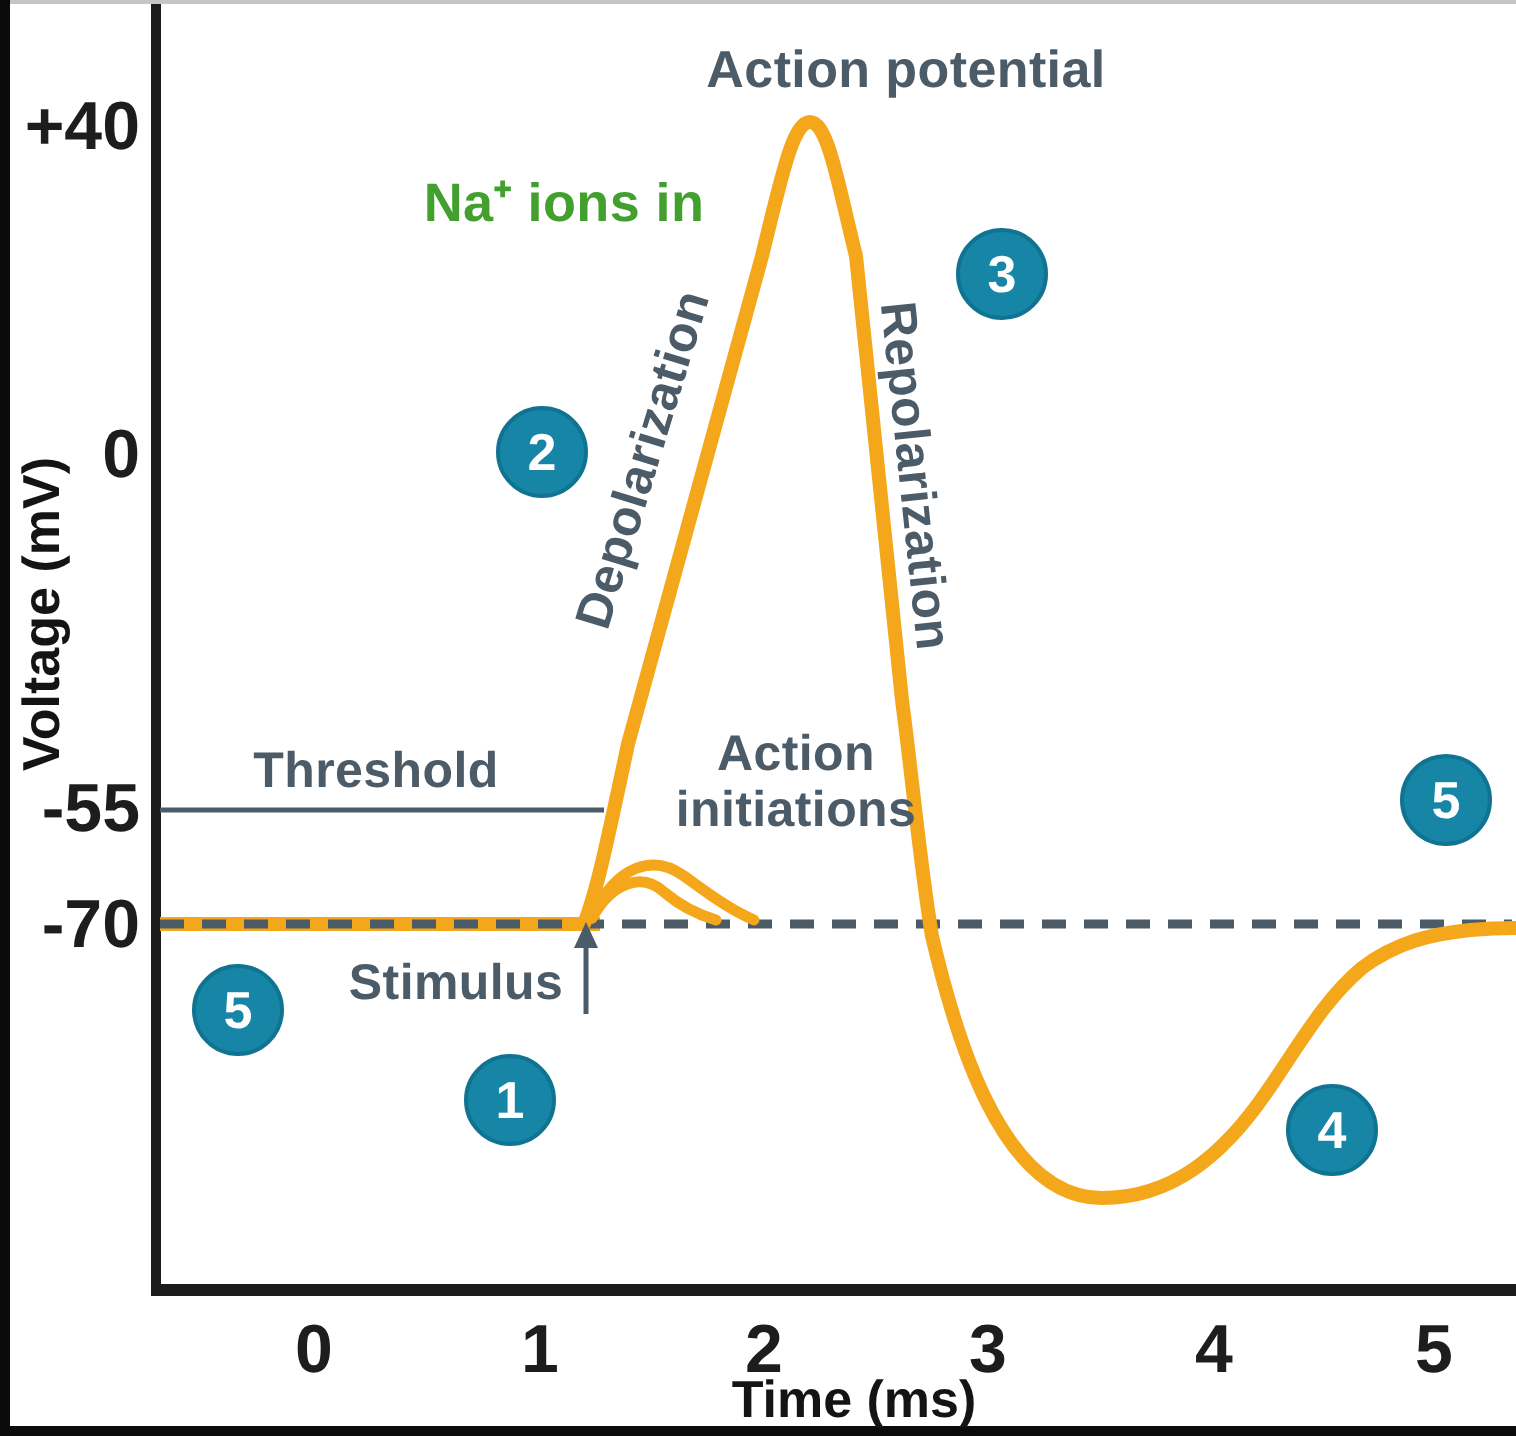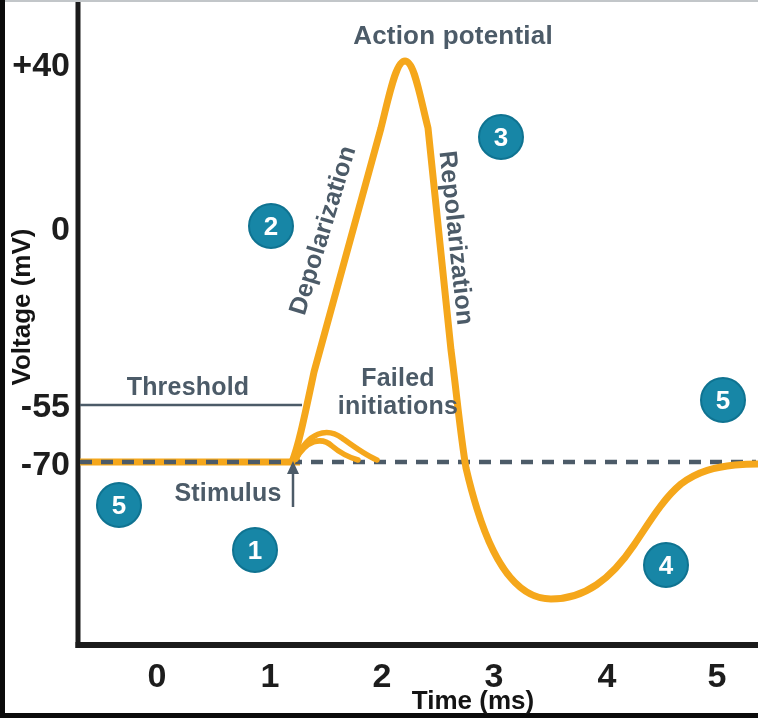--- a/index.html
+++ b/index.html
@@ -30,21 +30,21 @@
     white-space:nowrap;
   }
   .ynum { left:0; width:70px; text-align:right; transform:translateY(-50%); }
   .xnum { transform:translateX(-50%); }
   .ylabel {
     position:absolute; color:#141414; font-weight:600; font-size:26px;
     transform:translate(-50%,-50%) rotate(-90deg); white-space:nowrap;
   }
   .xlabel {
     position:absolute; color:#141414; font-weight:600; font-size:26px;
-    transform:translate(-50%,-50%); white-space:nowrap;margin-left:46px;
+    transform:translate(-50%,-50%); white-space:nowrap;
   }
   .step {
     position:absolute; width:46px; height:46px; border-radius:50%;
     background:#1786A6; border:2px solid #0F7391; box-sizing:border-box;
     transform:translate(-50%,-50%);
     display:flex; align-items:center; justify-content:center;
     color:#ffffff; font-size:26px; font-weight:700;
   }
 </style>
 </head>
@@ -81,24 +81,25 @@
 
     <line x1="293" y1="507" x2="293" y2="472" stroke="#4C5B68" stroke-width="2.5"></line>
     <polygon points="293,461 287,474 299,474" fill="#4C5B68"></polygon>
   </svg>
 
   <div class="border-top"></div>
   <div class="border-left"></div>
   <div class="border-bottom"></div>
 
   <div class="lbl title-lbl" style="left:407px; top:35px;">Action potential</div>
+  <div class="lbl ion" style="left:282px; top:100px;">Na⁺ ions in</div>
   <div class="lbl rot-dep" style="left:322px; top:230px;">Depolarization</div>
   <div class="lbl rot-rep" style="left:457px; top:238px;">Repolarization</div>
   <div class="lbl" style="left:188px; top:386px;">Threshold</div>
-  <div class="lbl wrap2" style="left:398px; top:391px;">Failed initiations</div>
+  <div class="lbl wrap2" style="left:398px; top:391px;">Action initiations</div>
   <div class="lbl" style="left:228px; top:492px;">Stimulus</div>
 
   <div class="step" style="left:255px; top:550px;">
     <span>1</span>
   </div>
   <div class="step" style="left:271px; top:226px;">
     <span>2</span>
   </div>
   <div class="step" style="left:501px; top:137px;">
     <span>3</span>

